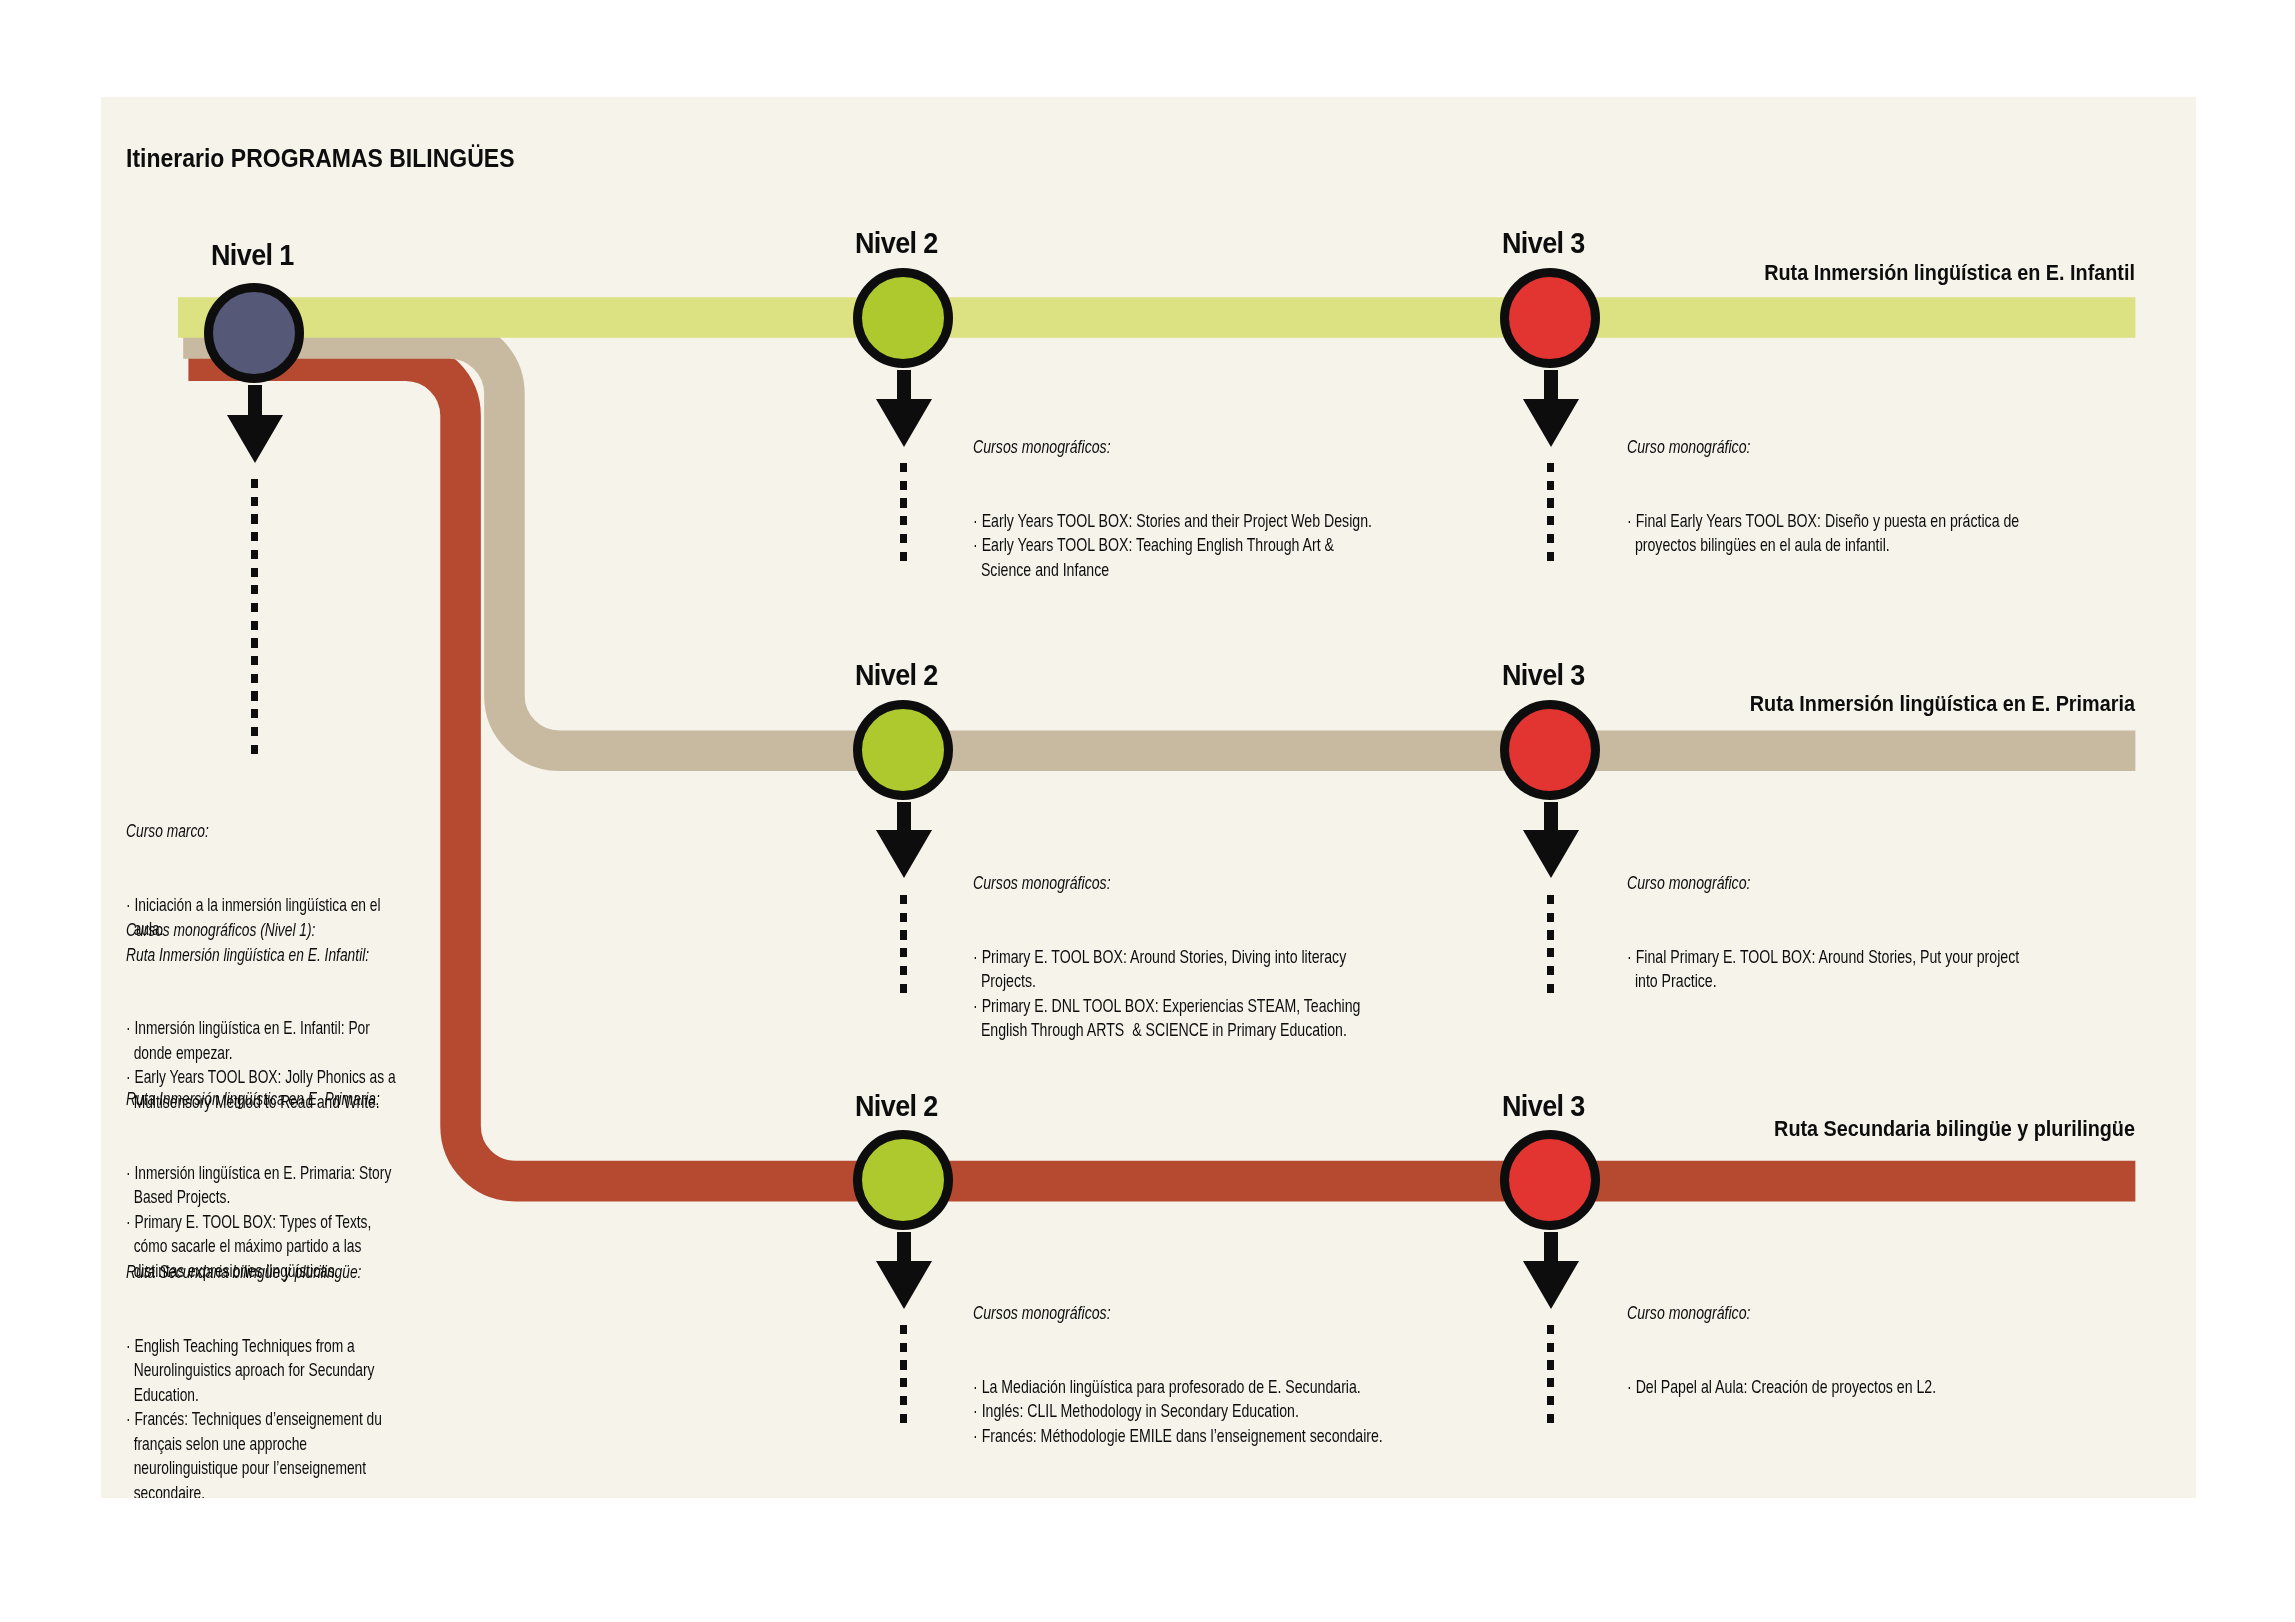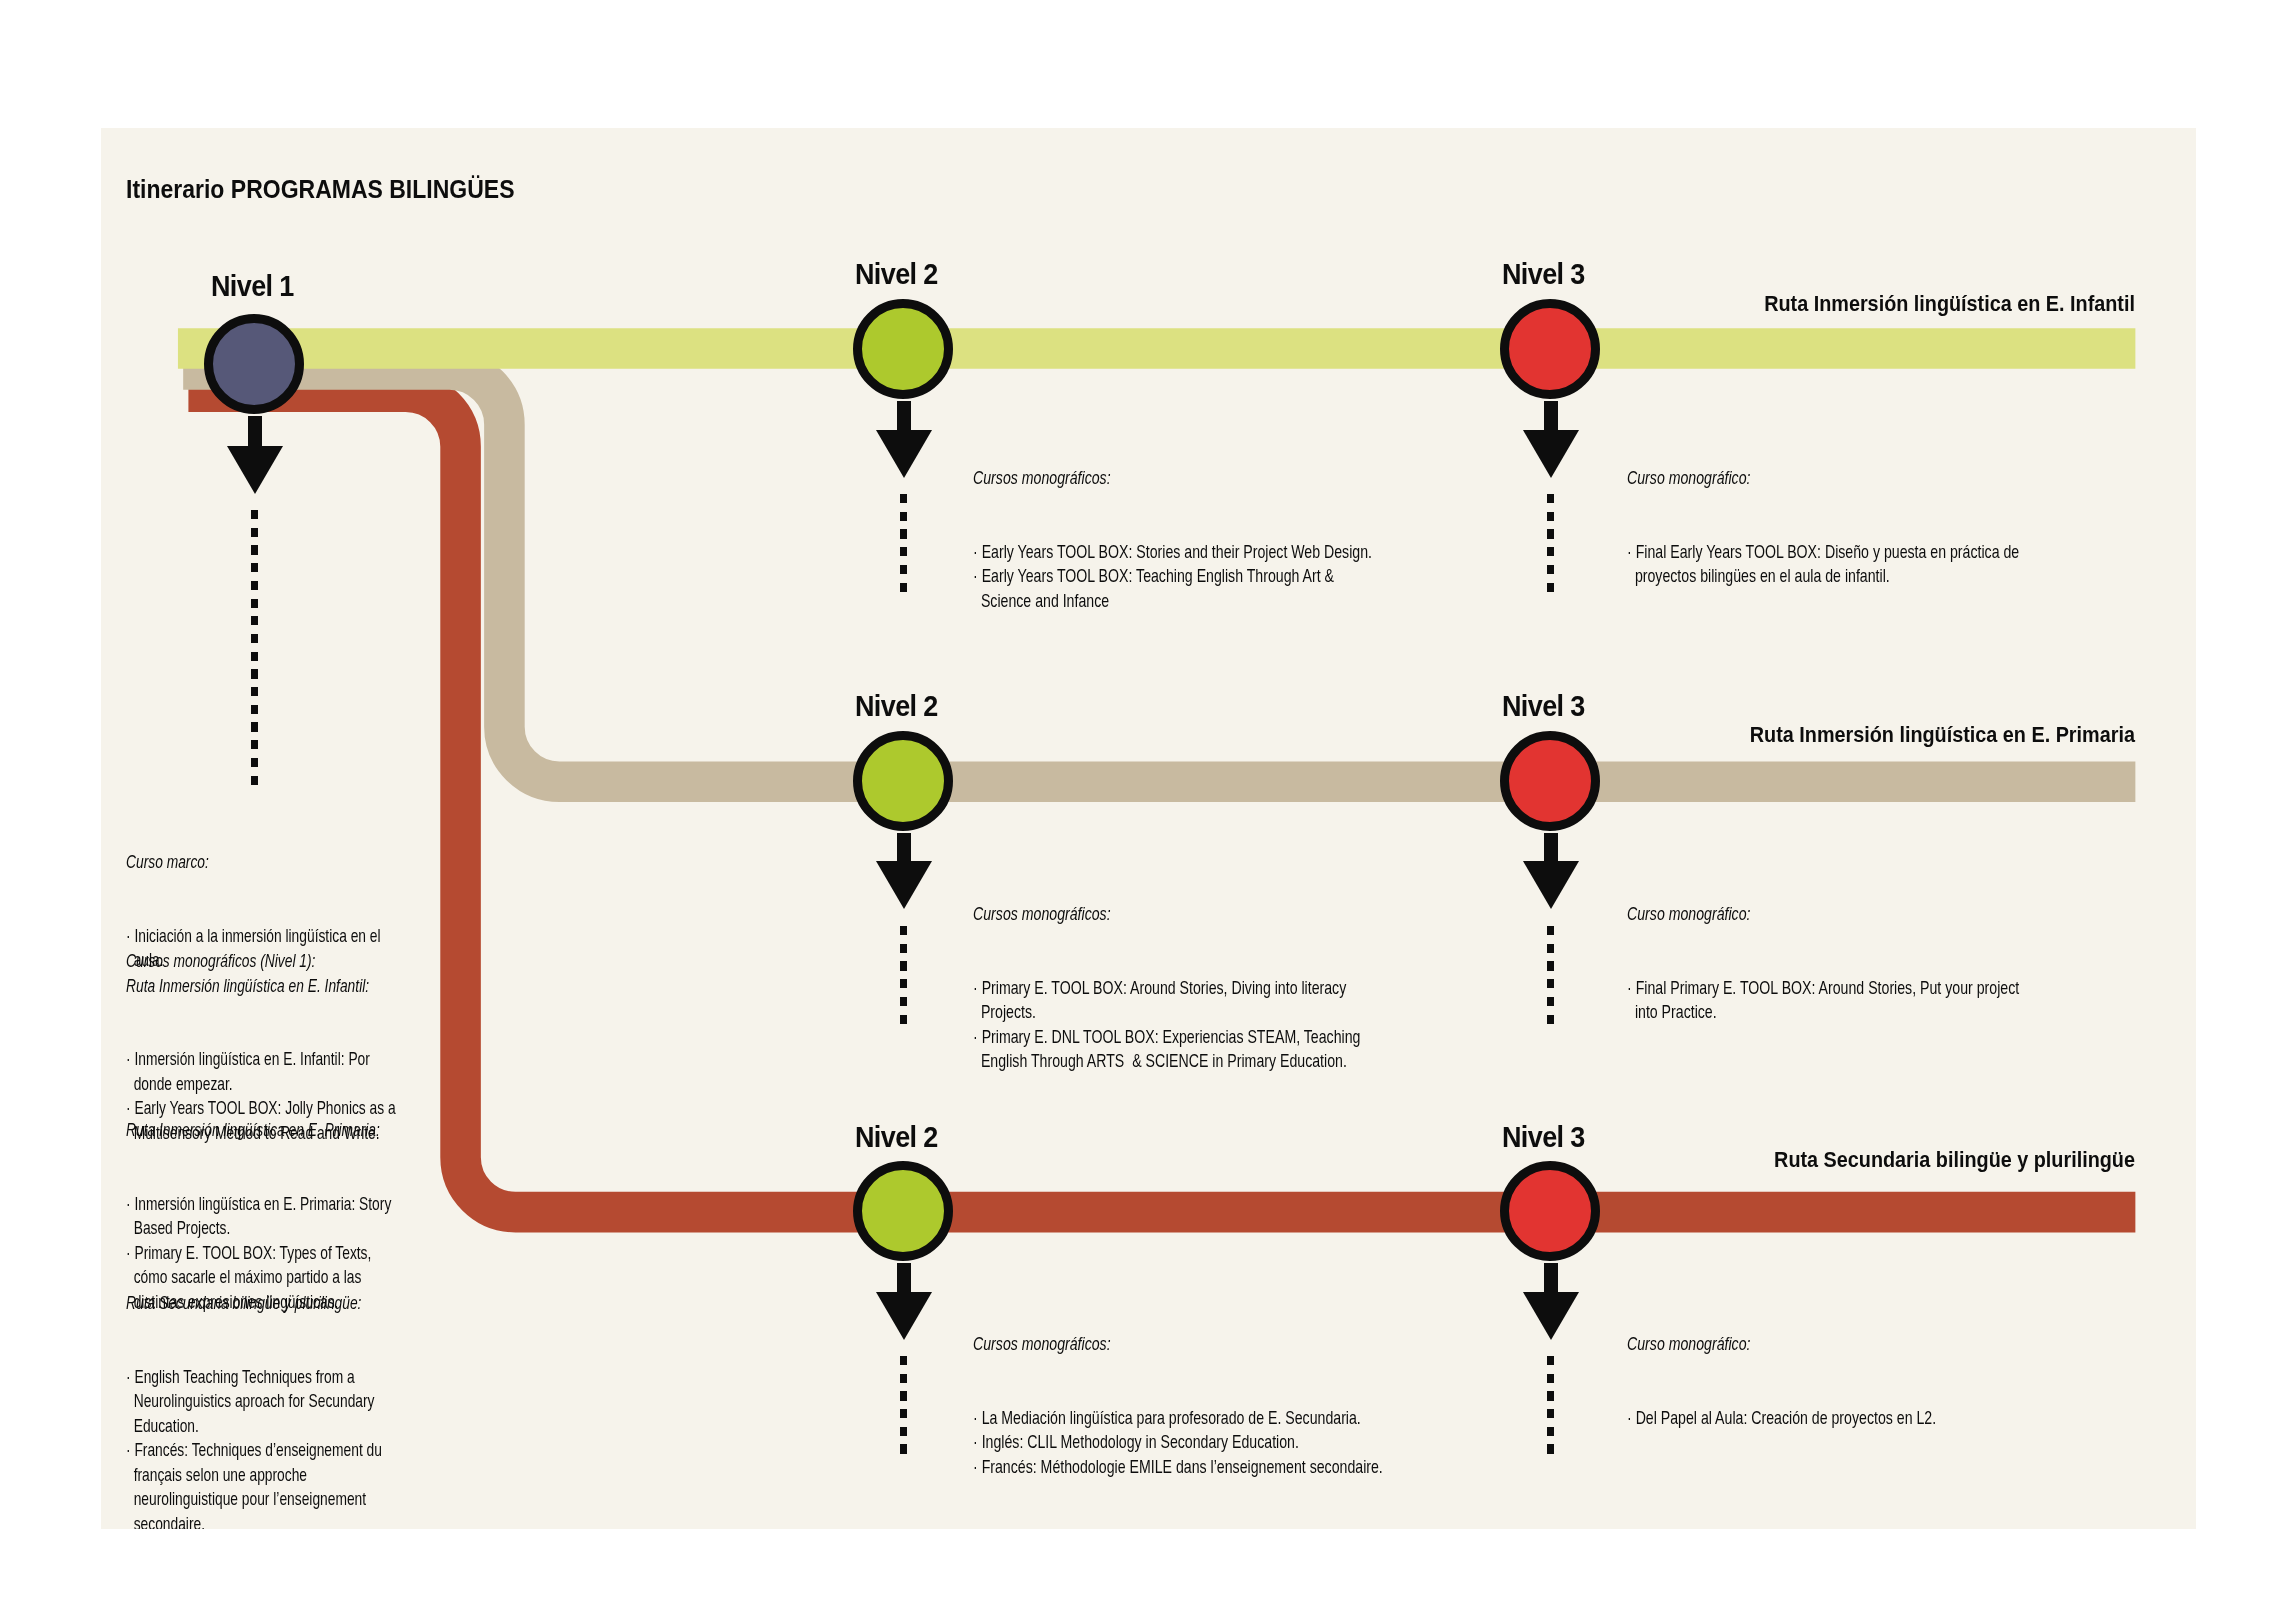--- a/index.html
+++ b/index.html
@@ -1,17 +1,17 @@
 <!DOCTYPE html>
 <html style="font-size:10.5px"><head>
 <meta charset="utf-8">
 <style>
   html,body{margin:0;padding:0;background:#ffffff;}
   #canvas{position:relative;width:2295px;height:1498px;background:#ffffff;overflow:hidden;
-          font-family:"Liberation Sans","DejaVu Sans",sans-serif;color:#0d0d0d;margin-top:31px;}
+          font-family:"Liberation Sans","DejaVu Sans",sans-serif;color:#0d0d0d;}
   #panel{position:absolute;left:101px;top:97px;width:2095px;height:1430px;}
   #bands{position:absolute;left:0;top:0;width:2295px;height:1623px;}
   .title{position:absolute;left:126px;top:144px;font-size:25px;font-weight:bold;
          transform:scaleX(0.92);transform-origin:0 0;white-space:nowrap;}
   .nivel-label{position:absolute;font-size:30px;font-weight:bold;letter-spacing:-0.7px;
          transform:scaleX(0.9);transform-origin:0 0;white-space:nowrap;}
   .route-label{position:absolute;right:160px;font-size:22px;font-weight:bold;
          transform:scaleX(0.9);transform-origin:100% 0;white-space:nowrap;text-align:right;}
   .node{position:absolute;width:82px;height:82px;border:9.8px solid #0d0d0d;border-radius:50%;
         box-sizing:content-box;}

